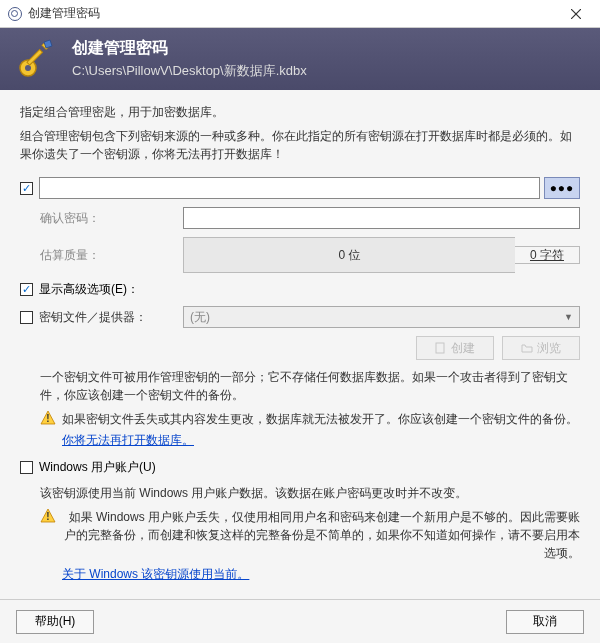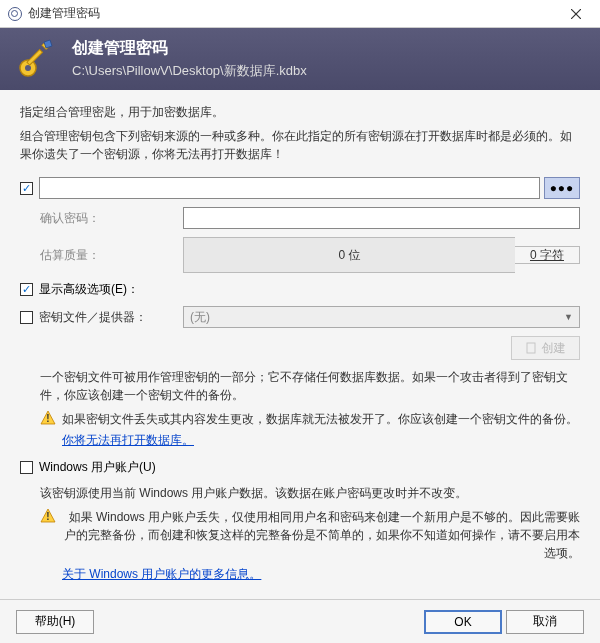--- a/index.html
+++ b/index.html
@@ -23,29 +23,29 @@
 .checkbox.checked::after { content: '✓'; color: #0066cc; font-size: 11px; line-height: 1; }
 .label-col { width: 150px; color: #333; }
 .label-col.indent { padding-left: 20px; color: #888; }
 .input-text { flex: 1; height: 22px; border: 1px solid #888; background: #fff; padding: 0 4px; }
 .eye-btn { width: 36px; height: 22px; background: #c8d4f0; border: 1px solid #7a8ab8; margin-left: 4px; display: flex; align-items: center; justify-content: center; cursor: pointer; font-weight: bold; letter-spacing: 1px; }
 .quality-bar { flex: 1; height: 36px; background: #e8e8e8; border: 1px solid #bbb; border-right: none; display: flex; align-items: center; justify-content: center; color: #333; }
 .quality-text { width: 65px; height: 18px; border: 1px solid #bbb; border-left: none; display: flex; align-items: center; justify-content: center; color: #333; background: #f5f5f5; text-decoration: underline; }
 .dropdown { flex: 1; height: 22px; border: 1px solid #aaa; background: #eee; padding: 0 6px; display: flex; align-items: center; justify-content: space-between; color: #888; cursor: pointer; }
 .dropdown-arrow { font-size: 9px; color: #666; }
 .disabled-btns { display: flex; justify-content: flex-end; gap: 8px; margin: 6px 0 8px 0; }
-.disabled-btn { width: 69px; height: 24px; border: 1px solid #ccc; background: #f0f0f0; color: #bbb; display: flex; align-items: center; justify-content: center; gap: 4px; }
+.disabled-btn { width: 78px; height: 24px; border: 1px solid #ccc; background: #f0f0f0; color: #bbb; display: flex; align-items: center; justify-content: center; gap: 4px; }
 .disabled-btn svg { width: 12px; height: 12px; opacity: 0.4; }
 .desc { color: #333; line-height: 1.5; margin-bottom: 6px; padding-left: 20px; }
 .warning-row { display: flex; gap: 6px; padding-left: 20px; margin-bottom: 4px; }
 .warn-icon { flex-shrink: 0; width: 16px; height: 16px; }
 .warn-icon svg { width: 16px; height: 16px; }
 .warning-text { color: #333; line-height: 1.5; text-align: right; }
 .link { color: #0645cc; text-decoration: underline; cursor: pointer; padding-left: 42px; margin-bottom: 10px; display: block; }
-.footer { height: 44px; border-top: 1px solid #ccc; background: #f5f5f5; display: flex; align-items: center; padding: 0 16px; gap: 4px; }
+.footer { height: 44px; border-top: 1px solid #ccc; background: #f5f5f5; display: flex; align-items: center; padding: 0 16px; gap: 12px; }
 .footer-spacer { flex: 1; }
 .btn { min-width: 78px; height: 24px; border: 1px solid #999; background: #f8f8f8; cursor: pointer; display: flex; align-items: center; justify-content: center; padding: 0 10px; }
 .btn.primary { border: 2px solid #4a7ac8; }
 </style>
 </head>
 <body>
 
 <div class="titlebar">
   <span class="titlebar-icon"></span>
   <span class="titlebar-title">创建管理密码</span>
@@ -108,20 +108,26 @@
     </div>
   </div>
 
   <div class="disabled-btns">
     <div class="disabled-btn">
       <svg viewBox="0 0 12 12">
           <rect x="1" y="1" width="8" height="10" fill="none" stroke="#888"></rect>
         </svg>
       <span>创建</span>
     </div>
+    <div class="disabled-btn">
+      <svg viewBox="0 0 12 12">
+          <path d="M1 3 L4 3 L5 5 L11 5 L11 10 L1 10 Z" fill="none" stroke="#888"></path>
+        </svg>
+      <span>浏览</span>
+    </div>
   </div>
 
   <div class="desc">一个密钥文件可被用作管理密钥的一部分；它不存储任何数据库数据。如果一个攻击者得到了密钥文件，你应该创建一个密钥文件的备份。</div>
   <div class="warning-row">
     <div class="warn-icon">
       <svg viewBox="0 0 16 16">
           <path d="M8 1 L15 14 L1 14 Z" fill="#ffd040" stroke="#c08000" stroke-width="0.8"></path>
           <text x="8" y="12" text-anchor="middle" font-size="10" font-weight="bold" fill="#333">!</text>
         </svg>
     </div>
@@ -136,21 +142,20 @@
   <div class="desc">该密钥源使用当前 Windows 用户账户数据。该数据在账户密码更改时并不改变。</div>
   <div class="warning-row">
     <div class="warn-icon">
       <svg viewBox="0 0 16 16">
           <path d="M8 1 L15 14 L1 14 Z" fill="#ffd040" stroke="#c08000" stroke-width="0.8"></path>
           <text x="8" y="12" text-anchor="middle" font-size="10" font-weight="bold" fill="#333">!</text>
         </svg>
     </div>
     <div class="warning-text">如果 Windows 用户账户丢失，仅使用相同用户名和密码来创建一个新用户是不够的。因此需要账户的完整备份，而创建和恢复这样的完整备份是不简单的，如果你不知道如何操作，请不要启用本选项。</div>
   </div>
-  <a class="link">关于 Windows 用户账户的更多信息。</a>
+  <a class="link">关于 Windows 该密钥源使用当前。</a>
 </div>
 
 <div class="footer">
   <div class="btn">帮助(H)</div>
   <div class="footer-spacer"></div>
-  <div class="btn primary">OK</div>
   <div class="btn">取消</div>
 </div>
 
 </body></html>

